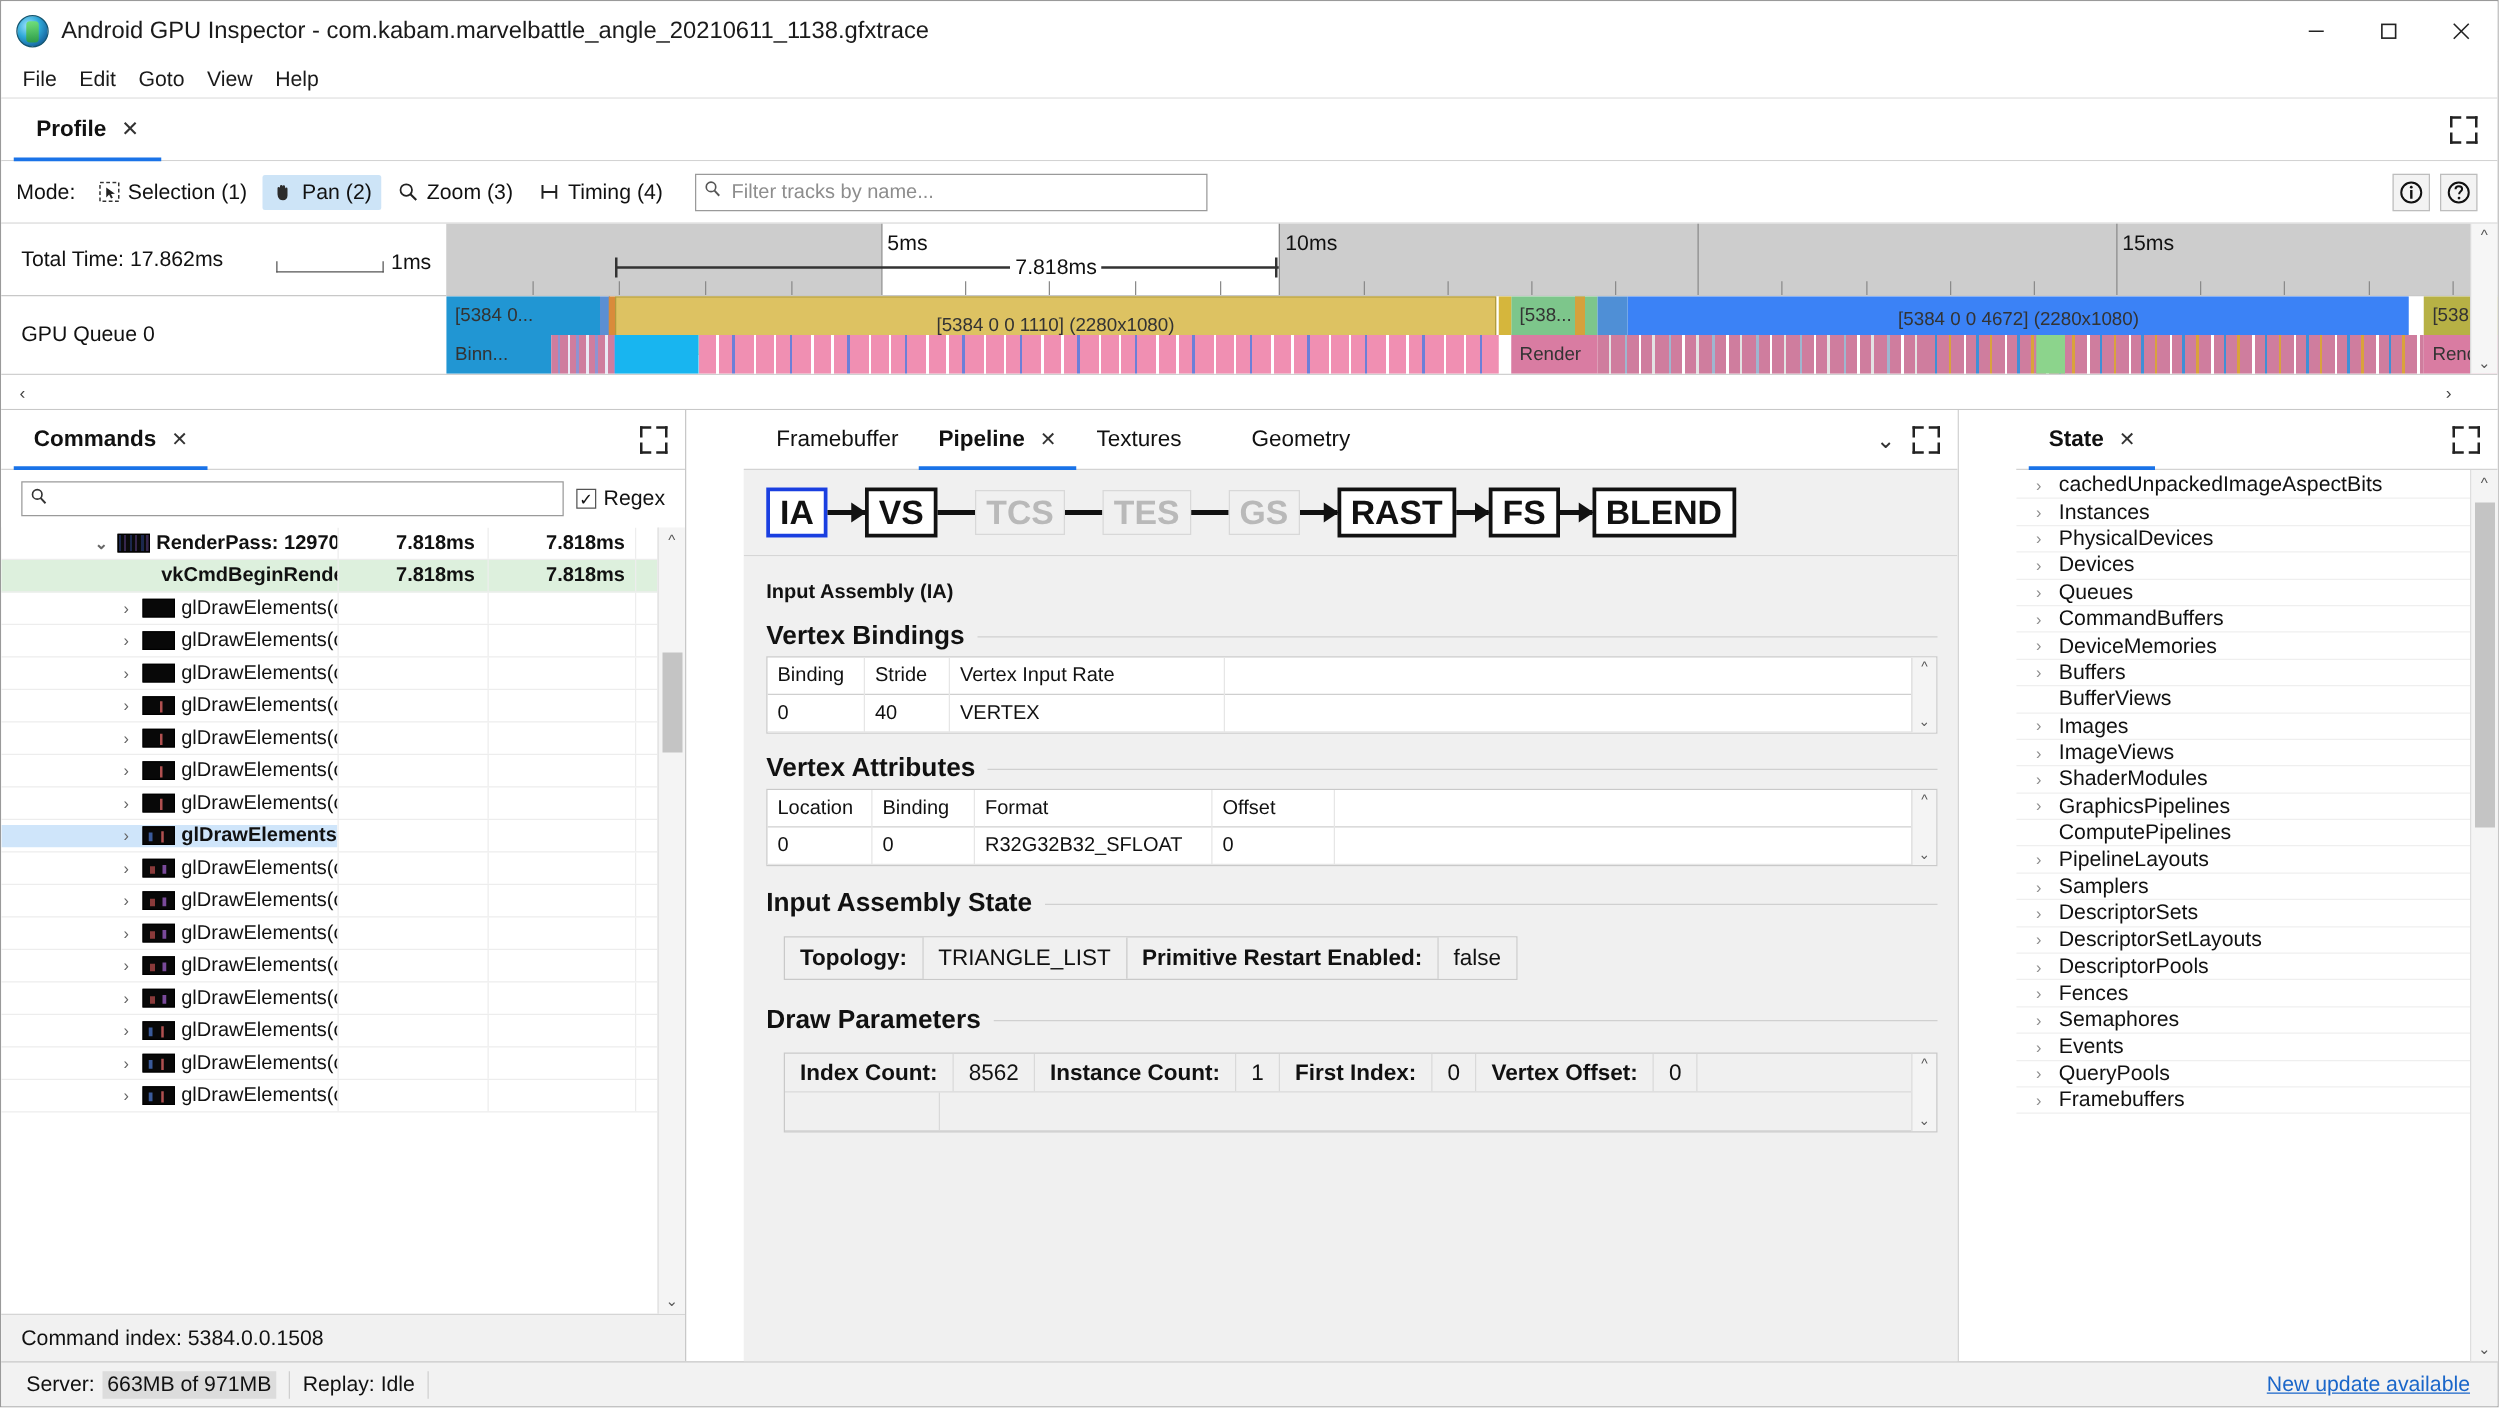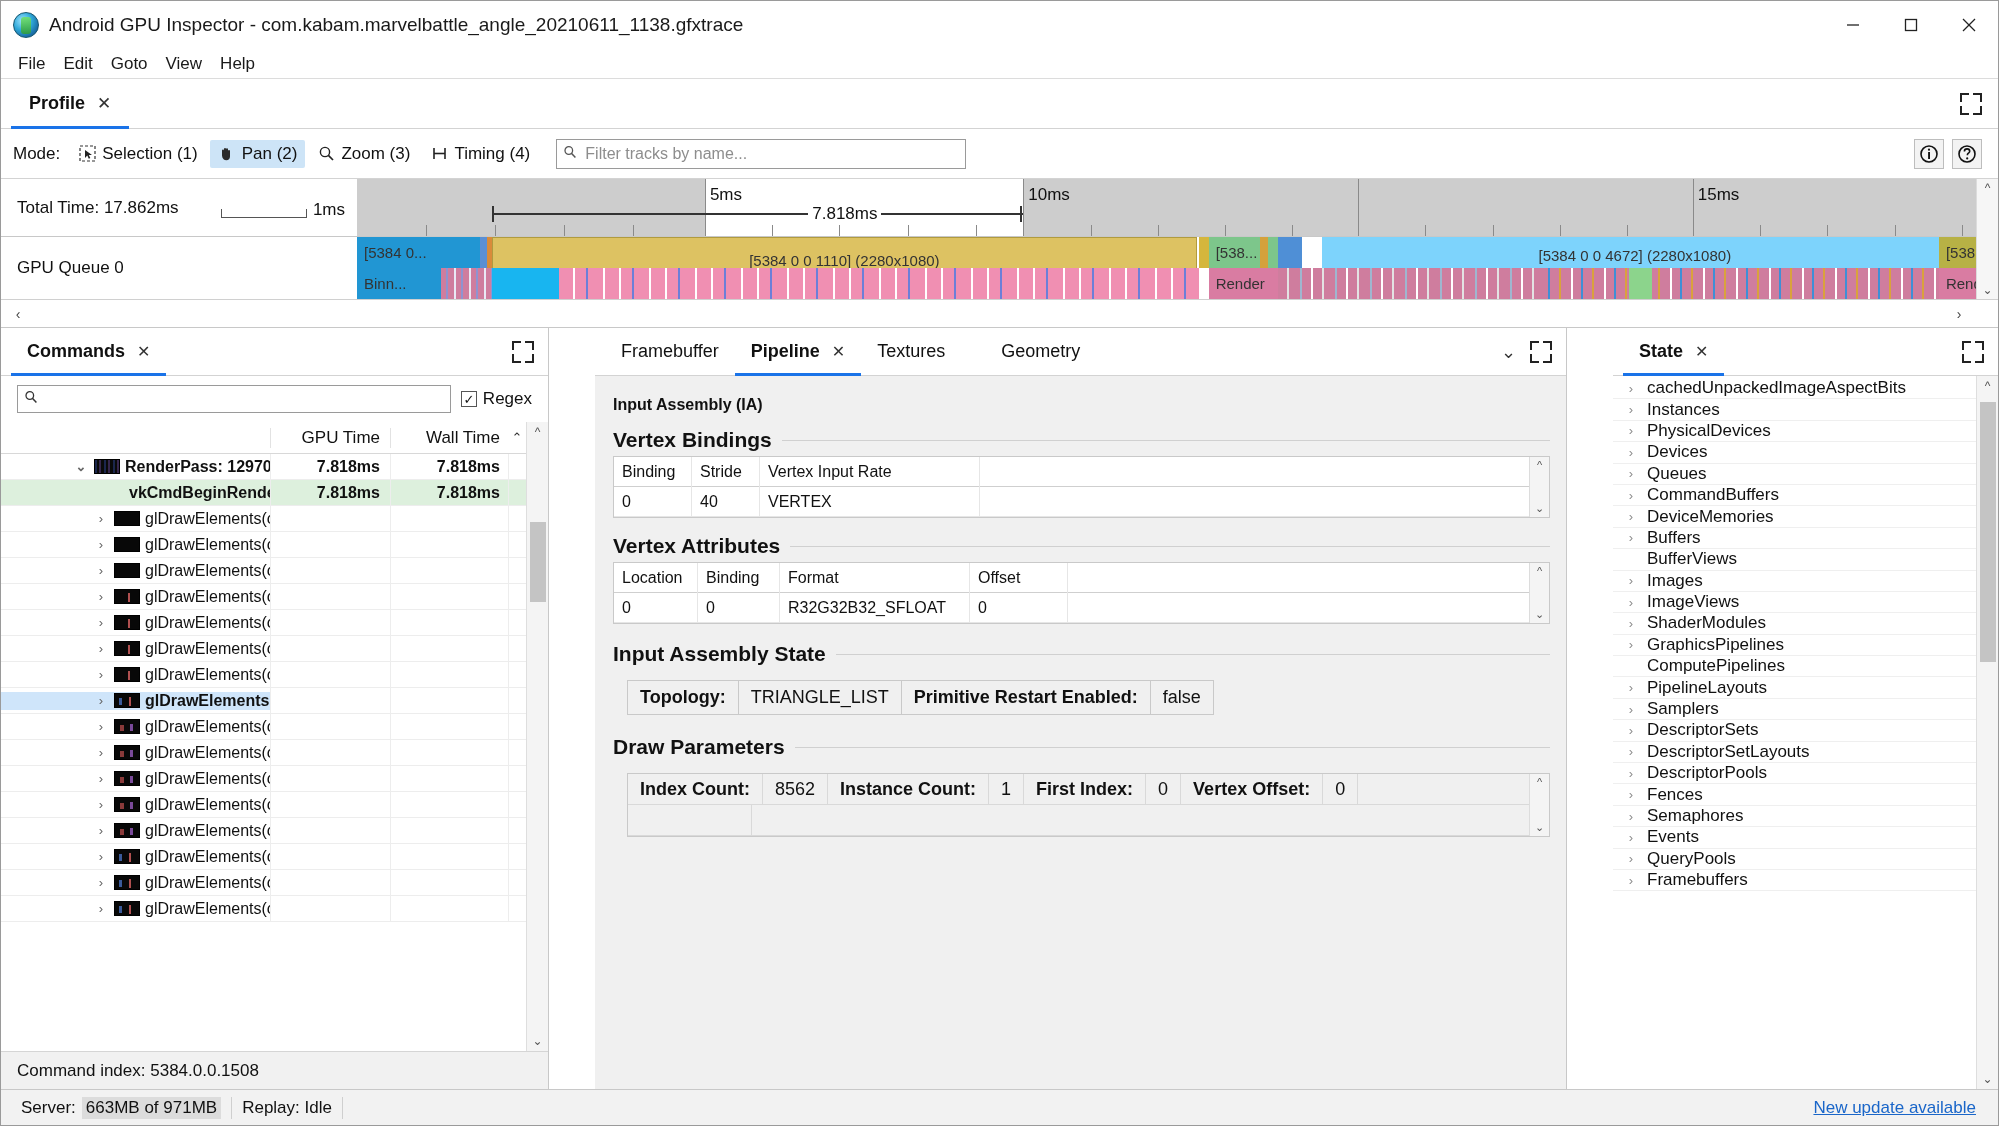--- a/index.html
+++ b/index.html
@@ -531,21 +531,21 @@
       </div>
     </div>
 
     <div class="track-row">
       <div class="track-left">GPU Queue 0</div>
       <div class="track-right">
 
         <div class="seg lbl-left" style="left:0%;width:7.5%;top:0;height:31px;background:#2196d3;">[5384 0...</div>
         <div class="seg" style="left:8.2%;width:43.0%;top:0;height:47px;background:#ddc262;border:1px solid #b09b3f;">[5384 0 0 1110] (2280x1080)</div>
         <div class="seg lbl-left" style="left:51.9%;width:4.2%;top:0;height:31px;background:#7dc68b;">[538...</div>
-        <div class="seg" style="left:57.6%;width:38.1%;top:0;height:36px;background:#7dd3fc;margin-left:20px;">[5384 0 0 4672] (2280x1080)</div>
+        <div class="seg" style="left:57.6%;width:38.1%;top:0;height:36px;background:#3b82f6;">[5384 0 0 4672] (2280x1080)</div>
         <div class="seg lbl-left" style="left:96.4%;width:3.6%;top:0;height:31px;background:#b7b145;">[538...</div>
 
         <div class="seg" style="left:7.5%;width:0.5%;top:0;height:31px;background:#5b8fd4;"></div>
         <div class="seg" style="left:7.95%;width:0.25%;top:0;height:31px;background:#d98b3a;"></div>
         <div class="seg" style="left:51.3%;width:0.6%;top:0;height:31px;background:#d5b63c;"></div>
         <div class="seg" style="left:56.1%;width:1.5%;top:0;height:31px;background:#4f8fd6;"></div>
         <div class="seg" style="left:55.0%;width:0.5%;top:0;height:31px;background:#d5a13c;"></div>
 
         <div class="seg lbl-left" style="left:0%;width:5.1%;top:31px;height:31px;background:#2196d3;">Binn...</div>
         <div class="seg" style="left:5.1%;width:3.1%;top:31px;height:31px;
@@ -605,26 +605,20 @@
           <input type="text" placeholder="" style="">
         </div>
         <label class="regex-wrap">
           <span class="cbox">✓</span>
           <span>Regex</span>
         </label>
       </div>
 
       <div class="cmd-table-wrap">
         <div class="cmd-table">
-          <div class="cmd-head">
-            <div class="col-name"></div>
-            <div class="col-gpu">GPU Time</div>
-            <div class="col-wall">Wall Time</div>
-            <div class="sort-caret">⌃</div>
-          </div>
           <div class="cmd-rows">
 
             <div class="cmd-row head-row">
               <div class="cellname">
                   <div class="cellname-inner" style="padding-left:72px">
                 <span class="twisty">⌄</span>
                 <span class="thumb strip"></span>
                 <span>RenderPass: 12970367</span>
               </div>
                 </div>
@@ -872,20 +866,37 @@
               <i></i>
               <i></i>
               <i></i>
               <i></i>
             </div>
         </div>
       </div>
 
       <div class="pipe-body">
 
+        <div class="pipe-stages">
+          <div class="stage sel">IA</div>
+          <div class="arrow"></div>
+          <div class="stage">VS</div>
+          <div class="link-plain"></div>
+          <div class="stage dim">TCS</div>
+          <div class="link-plain"></div>
+          <div class="stage dim">TES</div>
+          <div class="link-plain"></div>
+          <div class="stage dim">GS</div>
+          <div class="arrow"></div>
+          <div class="stage">RAST</div>
+          <div class="arrow thin"></div>
+          <div class="stage">FS</div>
+          <div class="arrow thin"></div>
+          <div class="stage">BLEND</div>
+        </div>
 
         <div class="pipe-content">
           <div class="pipe-h1">Input Assembly (IA)</div>
 
           <div class="pipe-h2">
             <span>Vertex Bindings</span>
             <span class="rule"></span>
           </div>
           <div class="mini-table-wrap">
             <div class="mini-table">

